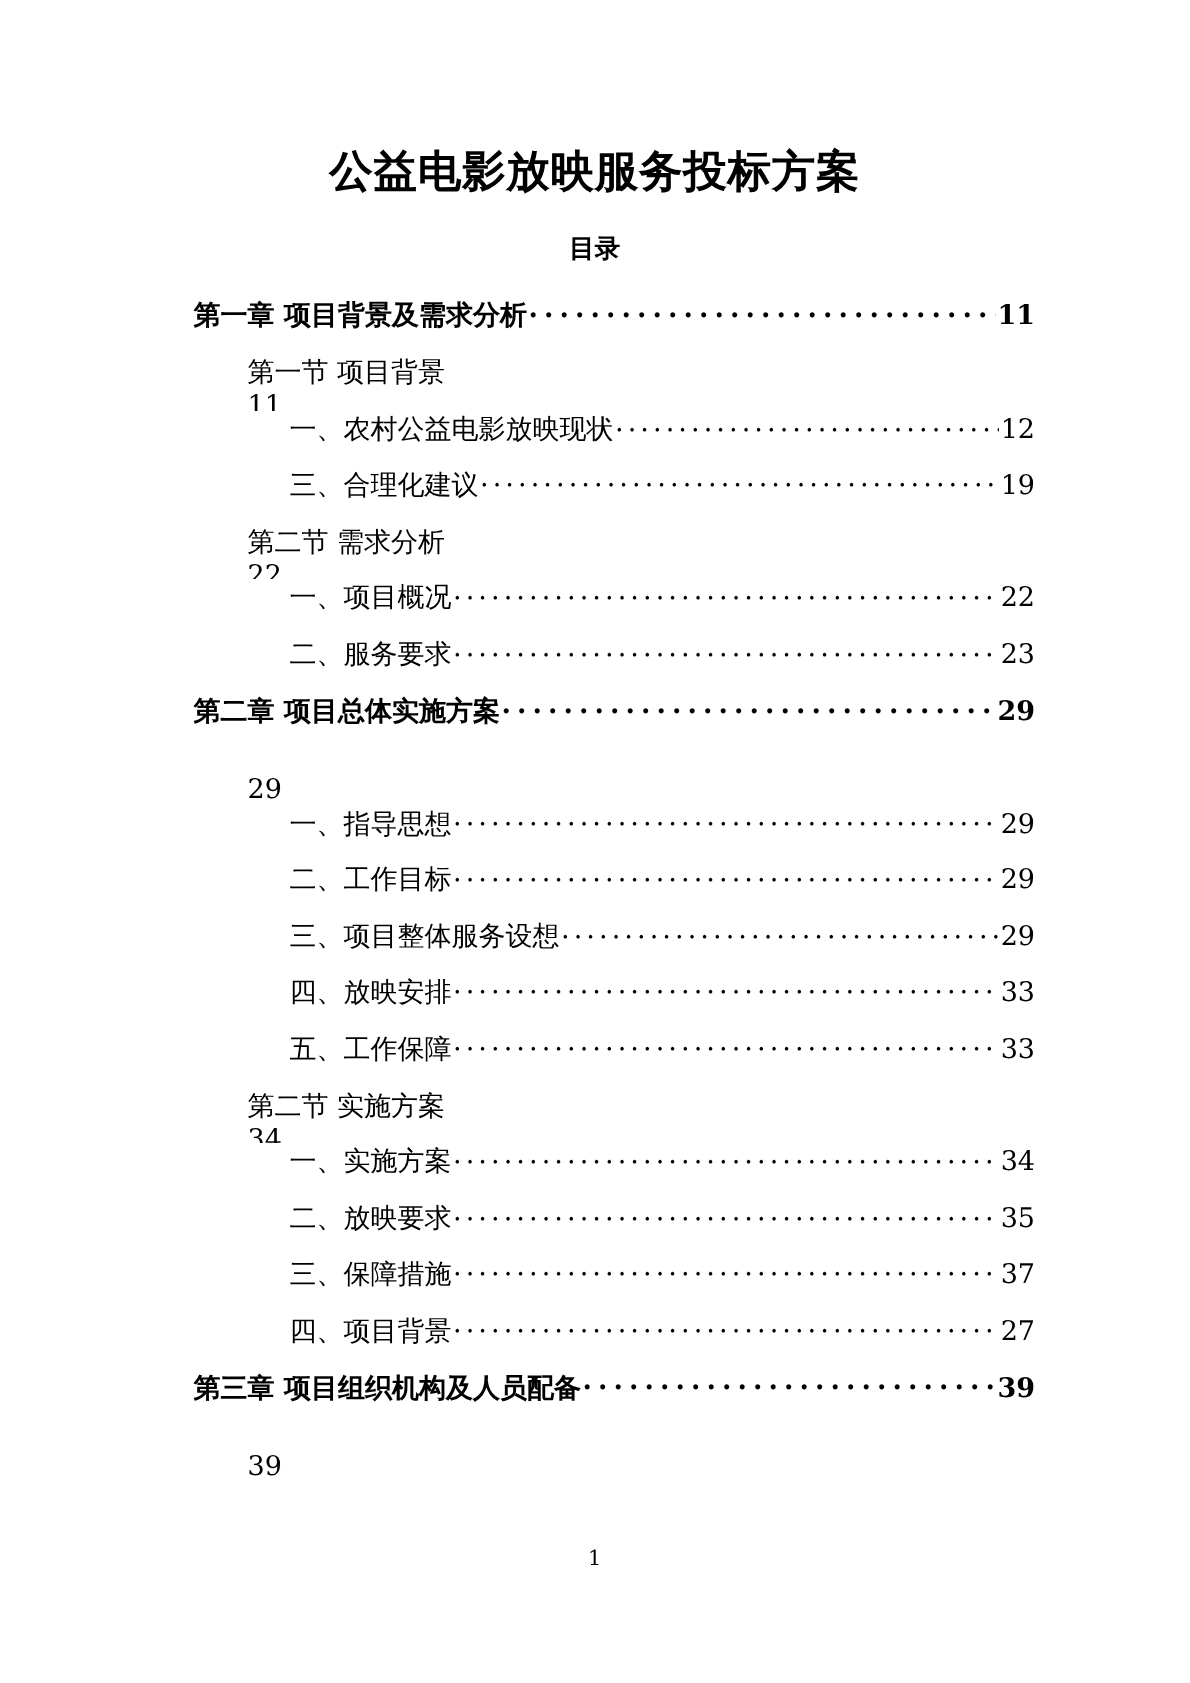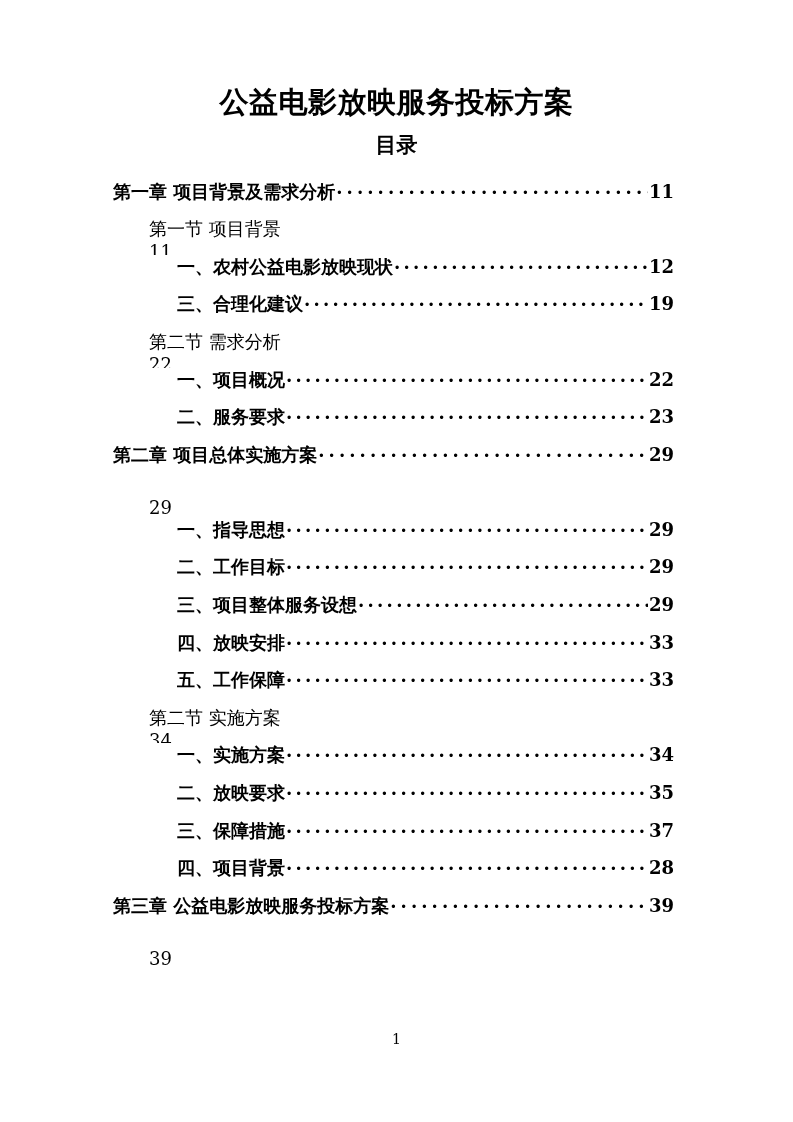--- a/index.html
+++ b/index.html
@@ -13,40 +13,40 @@
   }
   .page {
     position: relative;
     width: 793px;
     height: 1122px;
     background: #ffffff;
     overflow: hidden;
     box-sizing: border-box;
   }
   .doc-title {
-    margin: 0;
+    margin: 12px;
     padding-top: 84px;
     text-align: center;
     font-size: 29px;
     font-weight: bold;
     letter-spacing: 0.5px;
     line-height: 1.25;
     font-family: "DejaVu Serif", "Liberation Serif", serif;
   }
   .toc-heading {
     margin: 0;
     padding-top: 11px;
     text-align: center;
-    font-size: 21px;
+    font-size: 17px;
     font-weight: bold;
     line-height: 1.3;
     font-family: "DejaVu Serif", "Liberation Serif", serif;
   }
   .toc {
-    margin: 0;
+    margin: 16px;
     padding: 0;
     list-style: none;
     margin-top: 21px;
   }
   .toc-entry {
     display: flex;
     align-items: baseline;
     width: 561px;
     margin-left: 113px;
     height: 37.6px;
@@ -97,21 +97,21 @@
     width: 526px;
     flex-direction: column;
   }
   .lvl-2 .leader::after {
     letter-spacing: -1.5px;
   }
 
   
   .lvl-3 {
     font-size: 18px;
-    font-weight: bold;
+    font-weight: normal;
     margin-left: 177px;
     width: 497px;
   }
   .lvl-3 .leader::after {
     letter-spacing: -1.5px;
   }
 
   .footer-page-number {
     position: absolute;
     left: 0;
@@ -217,24 +217,24 @@
         <span class="page-no">35</span>
       </li>
       <li class="toc-entry lvl-3">
         <span class="title">三、保障措施</span>
         <span class="leader"></span>
         <span class="page-no">37</span>
       </li>
       <li class="toc-entry lvl-3">
         <span class="title">四、项目背景</span>
         <span class="leader"></span>
-        <span class="page-no">28</span>
+        <span class="page-no">27</span>
       </li>
       <li class="toc-entry lvl-1">
-        <span class="title">第三章  公益电影放映服务投标方案</span>
+        <span class="title">第三章  项目组织机构及人员配备</span>
         <span class="leader"></span>
         <span class="page-no">39</span>
       </li>
       <li class="toc-entry lvl-2">
         <span class="leader"></span>
         <span class="page-no">39</span>
       </li>
     </ul>
 
   <div class="footer-page-number">1</div>

